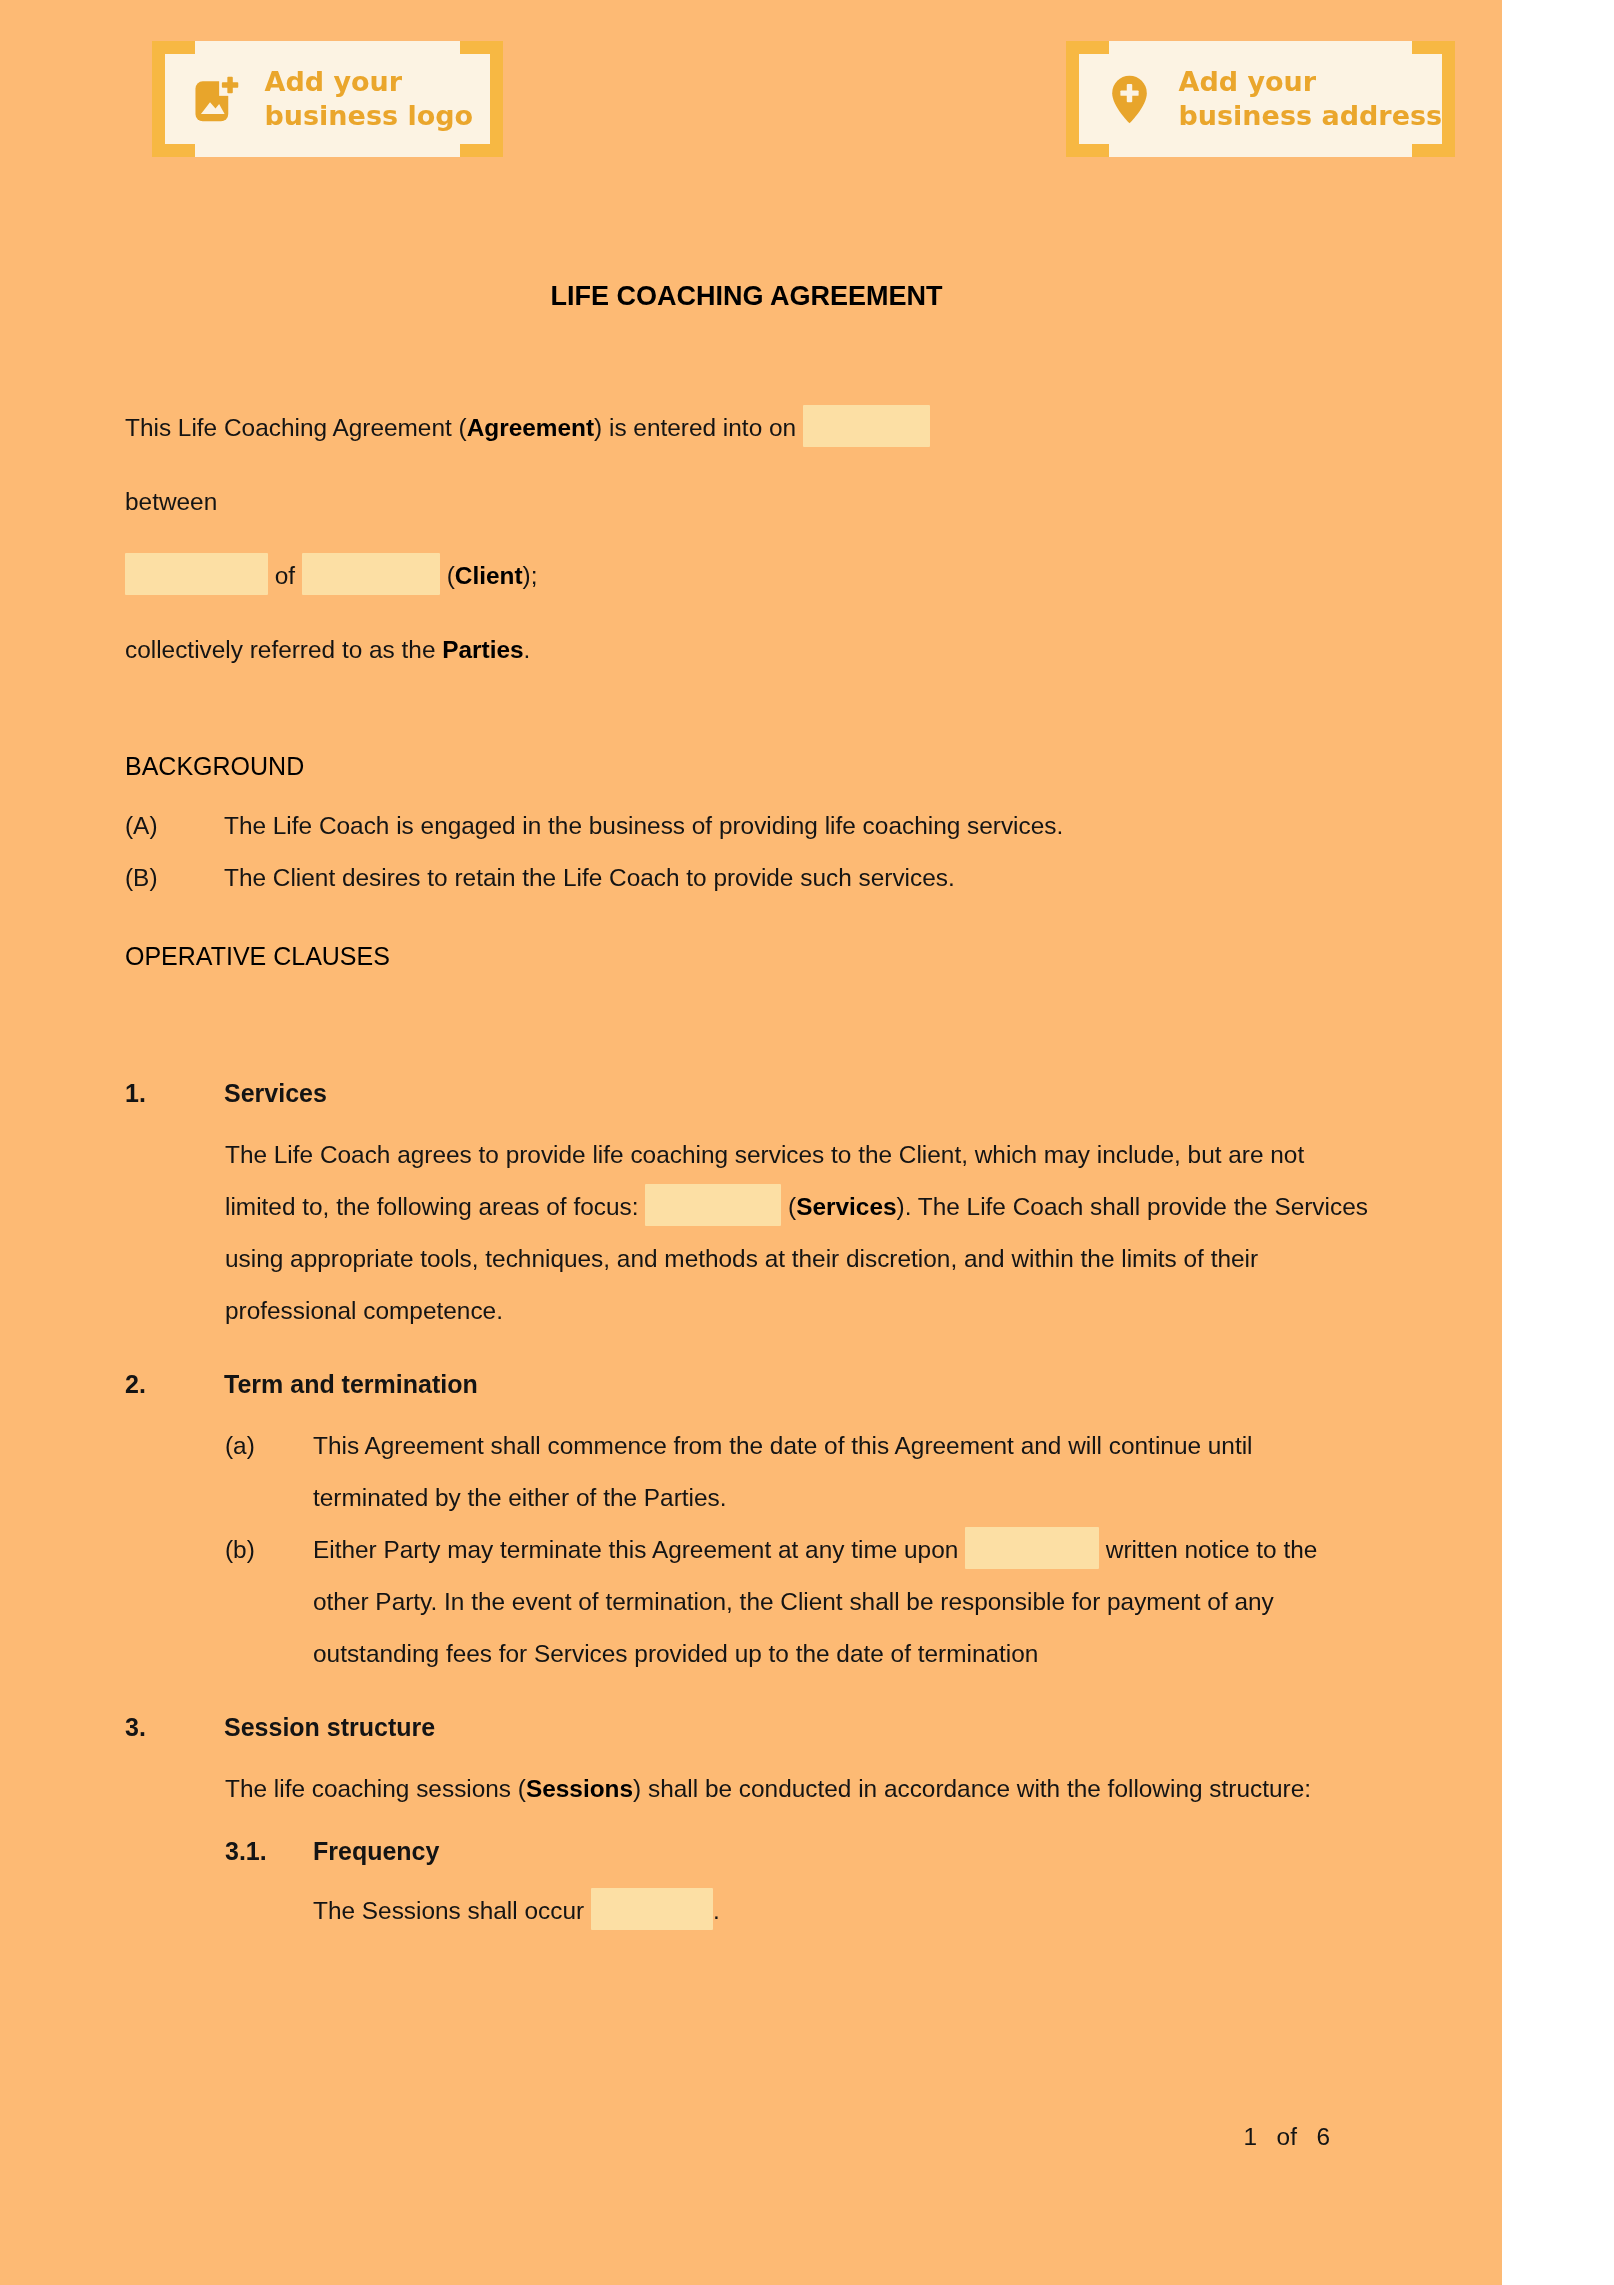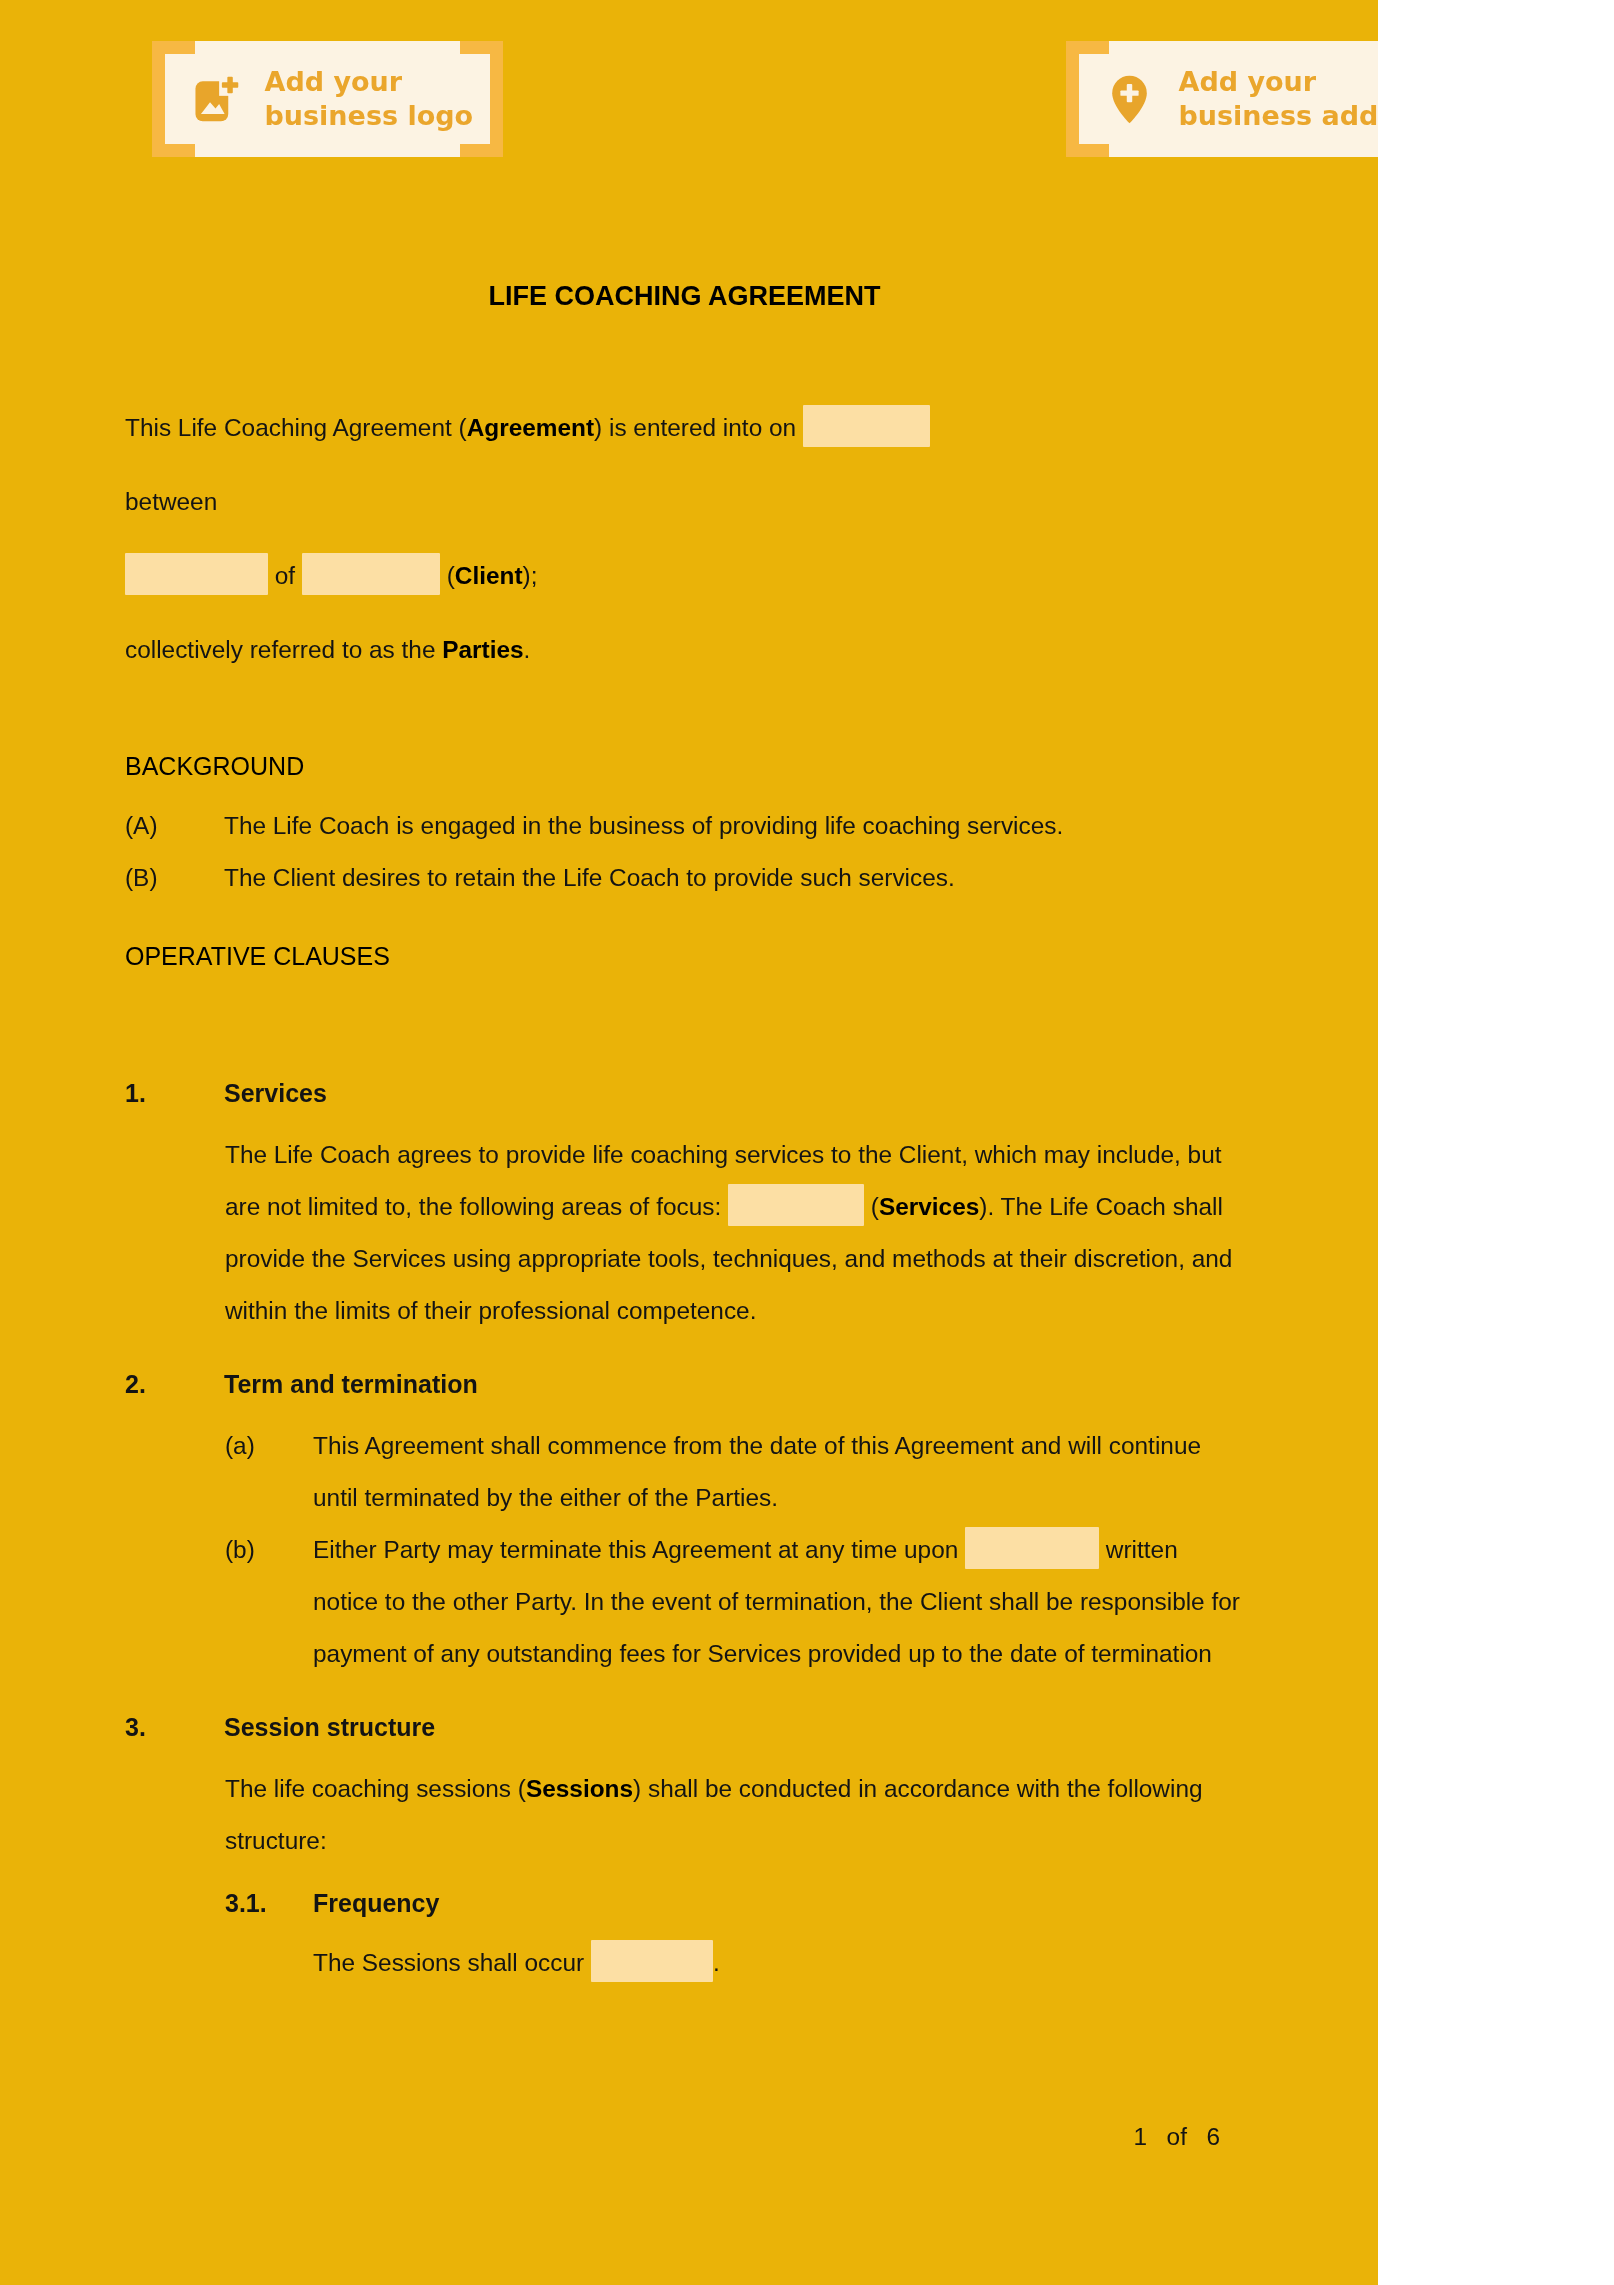--- a/index.html
+++ b/index.html
@@ -6,22 +6,22 @@
     --highlight:#FCDFA4;
     --accent-orange:#F7B843;
     --icon-orange:#E8A52B;
     --text-orange:#EAA62C;
     --box-bg:#FCF3E3;
     --ink:#141414;
   }
   html,body{margin:0;padding:0;background:#fff;}
   .page{
     position:relative;
-    width:1378px;height:2285px;
-    background:#eab308;
+    width:1502px;height:2285px;
+    background:#fdba74;
     font-family:"Liberation Sans", sans-serif;
     font-size:24.4px;color:var(--ink);
     overflow:hidden;
   }
   
   .pbox{
     position:absolute;top:41px;height:116px;
     background:var(--box-bg);
     display:flex;align-items:center;
     padding-left:38px;box-sizing:border-box;gap:23.5px;
@@ -68,21 +68,21 @@
   .sub-head{display:flex;font-weight:bold;font-size:25px;line-height:54px;margin-bottom:7.2px;}
   .sub-head .num{flex:none;width:88px;}
   .sub-body{margin-left:88px;line-height:52px;}
   .hl{
     display:inline-block;height:42px;
     background:var(--highlight);
     vertical-align:-11px;border-radius:0.9px;
   }
   b{font-weight:bold;color:#000;}
   .footer{
-    position:absolute;top:2123px;right:158px;
+    position:absolute;top:2123px;right:172px;
     font-size:24.4px;color:var(--ink);word-spacing:12.7px;
   }
 </style>
 </head>
 <body>
 
 <div class="page">
 
   <div class="pbox logo">
     <span class="bracket left"></span>

